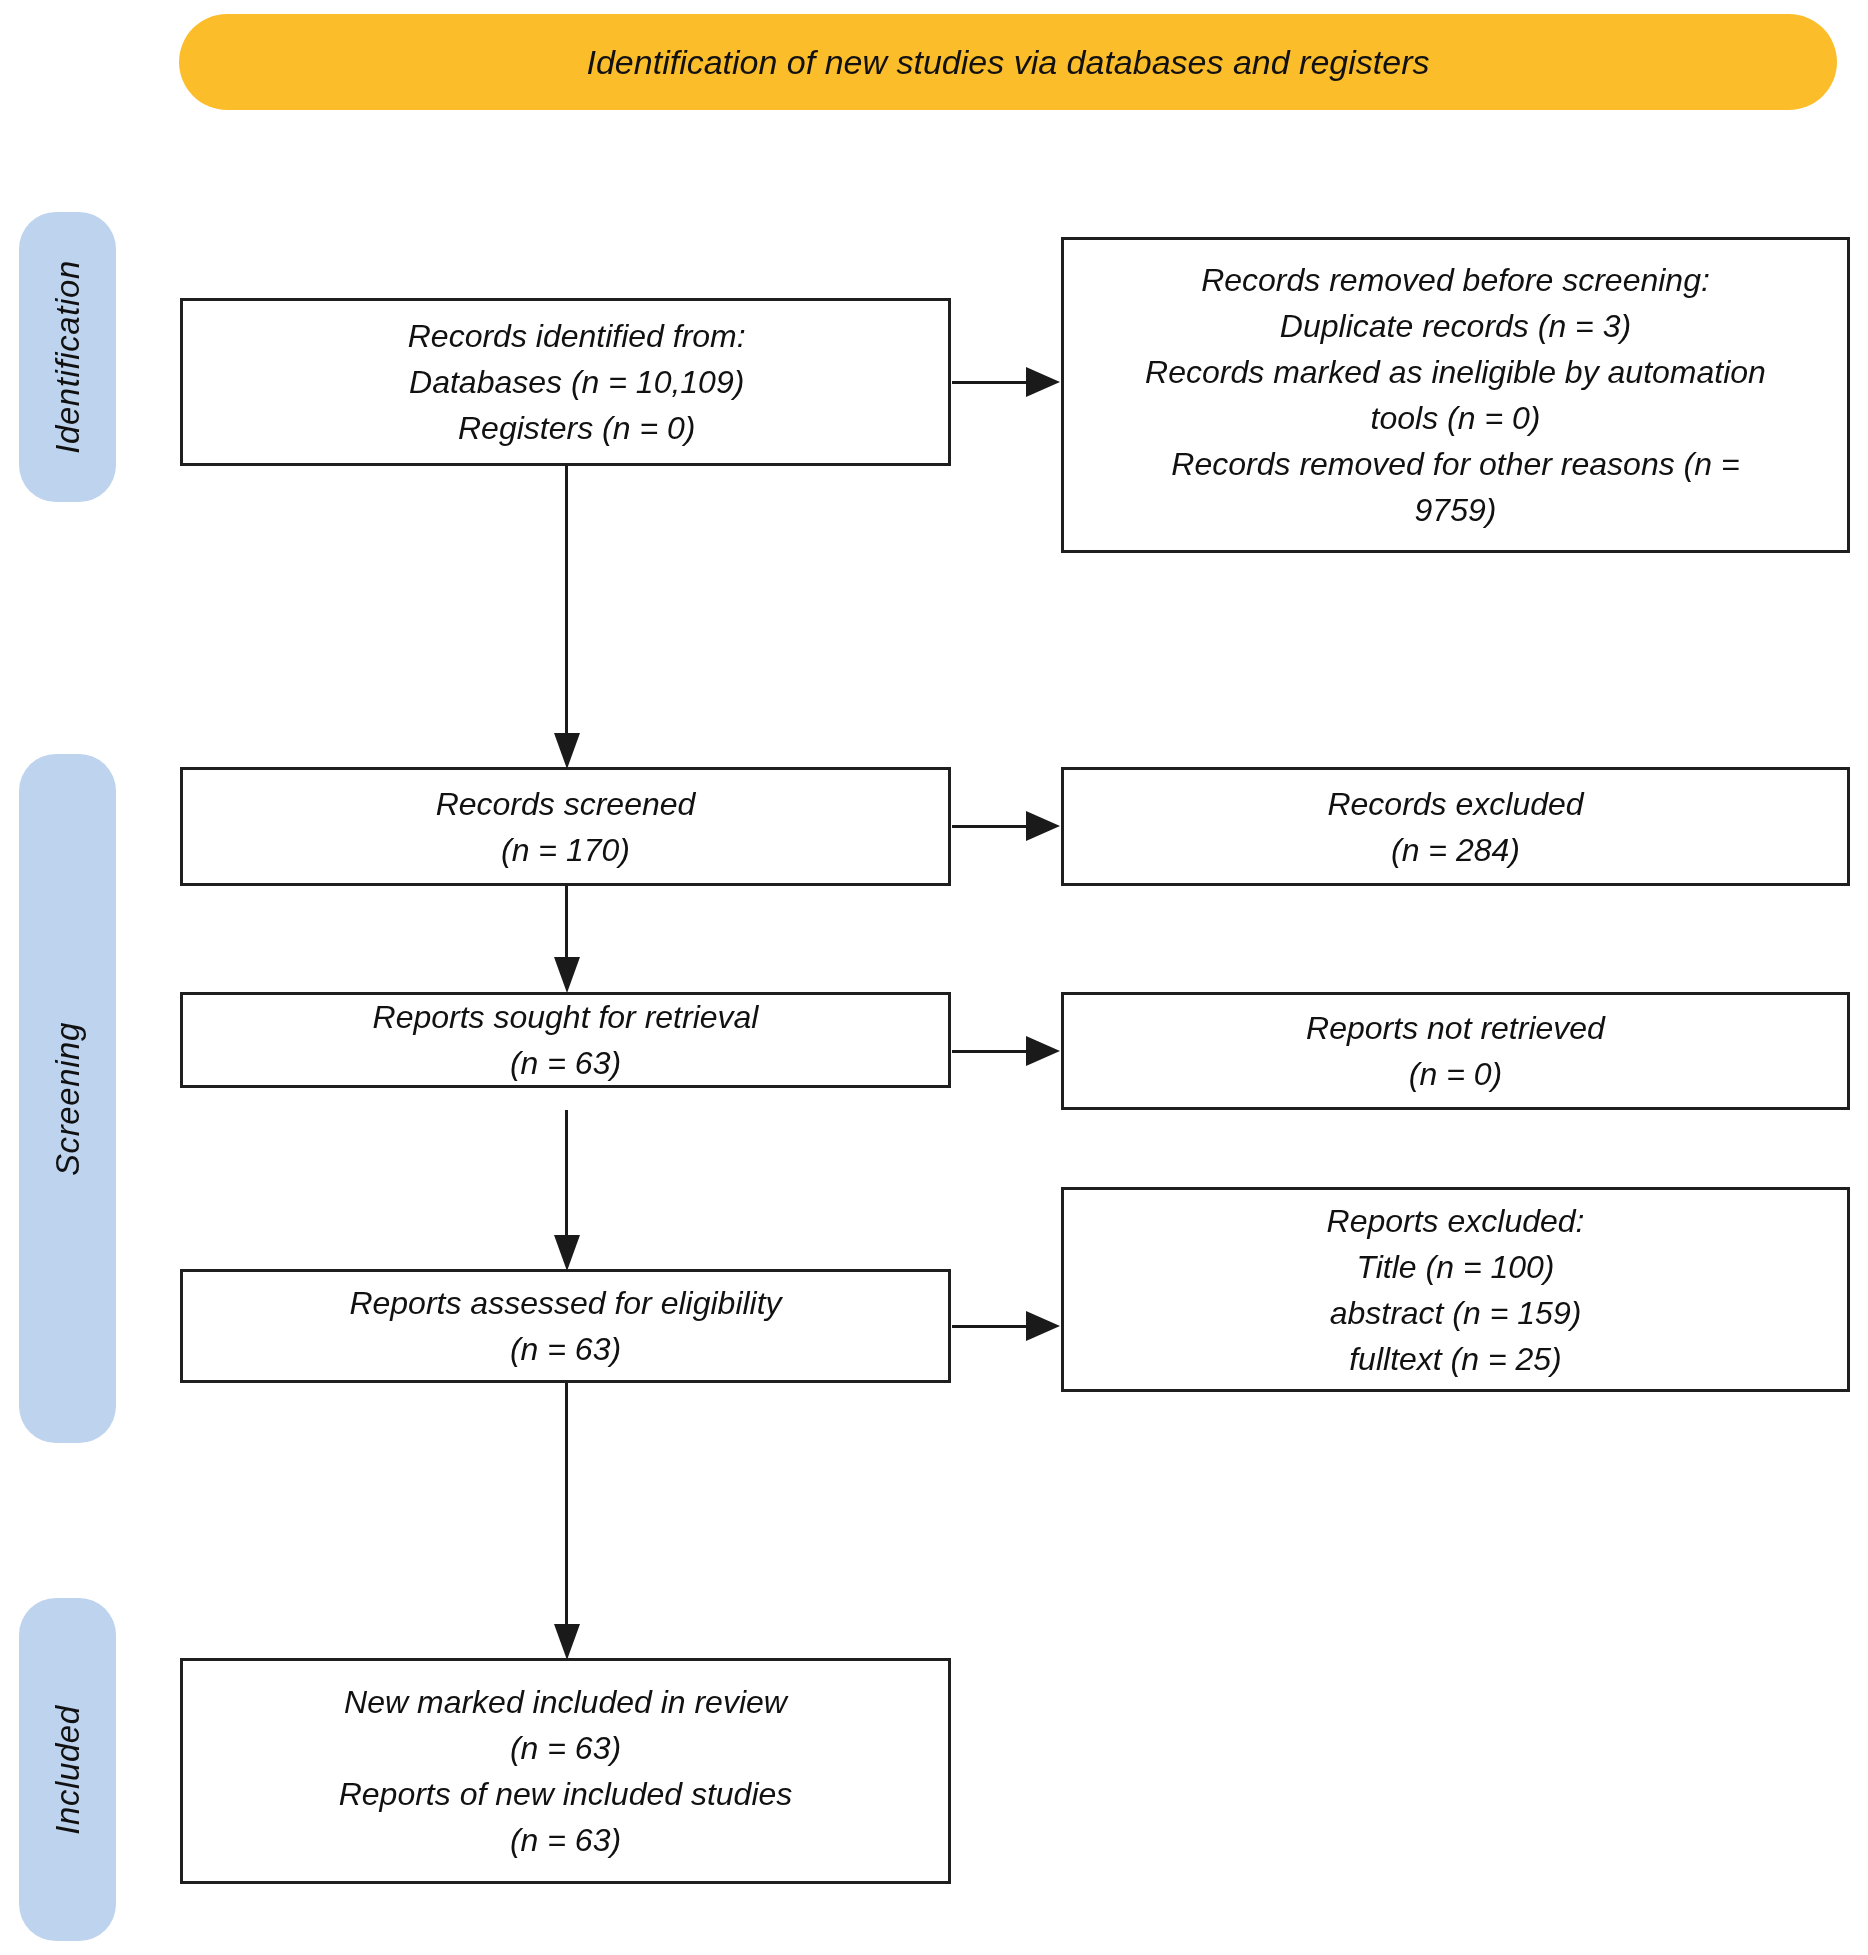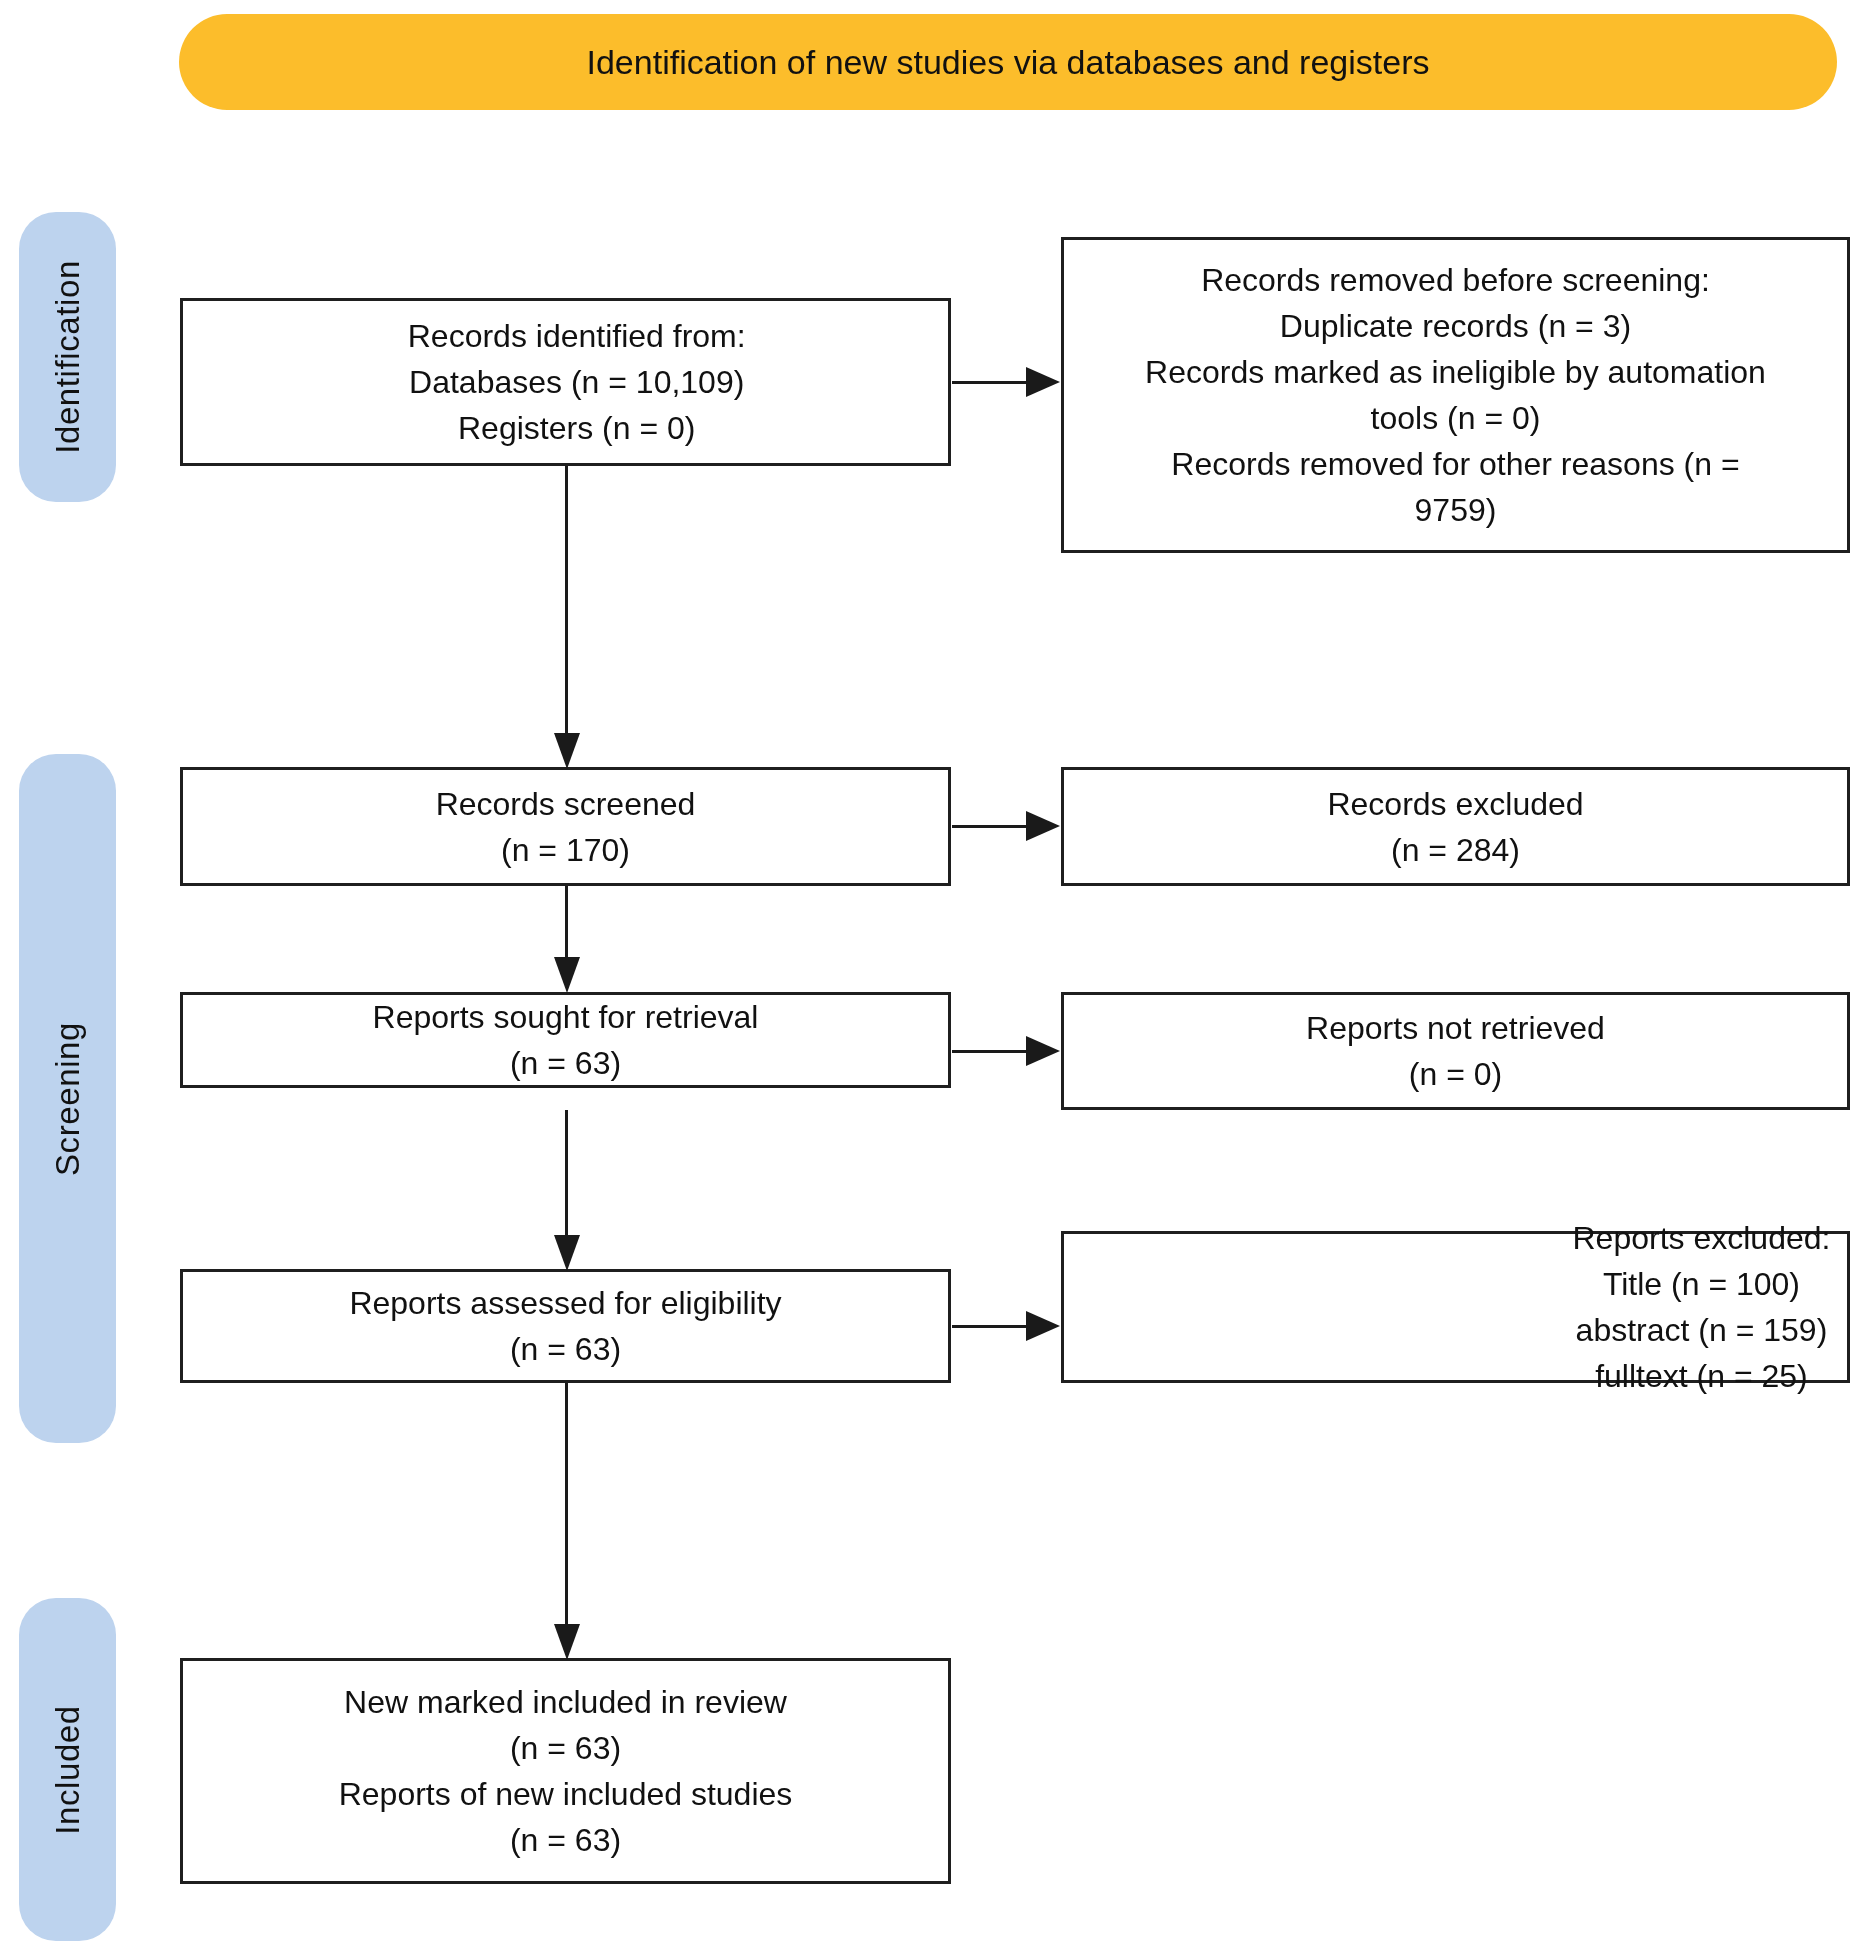--- a/index.html
+++ b/index.html
@@ -4,20 +4,21 @@
 <style>
   html, body { margin: 0; padding: 0; background: #ffffff; }
   .canvas {
     position: relative;
     width: 1869px;
     height: 1955px;
     background: #ffffff;
     font-family: "Liberation Sans", sans-serif;
     color: var(--text, #111111);
     overflow: hidden;
+    font-style: italic;
   }
   .banner {
     position: absolute;
     left: 179px; top: 14px;
     width: 1658px; height: 96px;
     background: var(--banner_fill, #FCBD2B);
     border-radius: 48px;
     display: flex; align-items: center; justify-content: center;
     font-size: 34px;
     box-sizing: border-box;
@@ -53,21 +54,21 @@
   .col-left  { left: 180px;  width: 771px; }
   .col-right { left: 1061px; width: 789px; }
 
   .box-records-identified  { top: 298px;  height: 168px; padding-left: 39px; }
   .box-records-removed     { top: 237px;  height: 316px; }
   .box-records-screened    { top: 767px; height: 119px; }
   .box-records-excluded    { top: 767px; height: 119px; }
   .box-reports-sought      { top: 992px; height: 96px; }
   .box-reports-not-retrieved { top: 992px; height: 118px; }
   .box-reports-assessed    { top: 1269px; height: 114px; }
-  .box-reports-excluded    { top: 1231px; height: 152px; justify-content: flex-end; }
+  .box-reports-excluded    { top: 1187px; height: 205px; }
   .box-new-studies         { top: 1658px; height: 226px; }
 
   .hshaft { position: absolute; height: 3.2px; background: var(--arrow, #1a1a1a); }
   .vshaft { position: absolute; width: 3.2px;  background: var(--arrow, #1a1a1a); }
   .head-right {
     position: absolute; width: 0; height: 0;
     border-left: 34px solid var(--arrow, #1a1a1a);
     border-top: 15.3px solid transparent;
     border-bottom: 15.3px solid transparent;
   }

